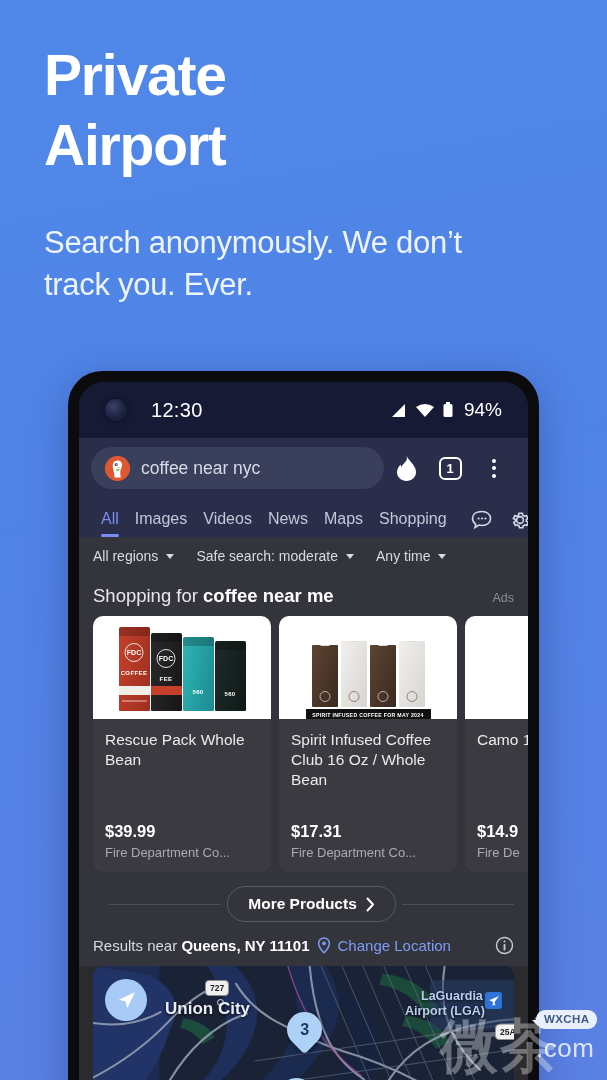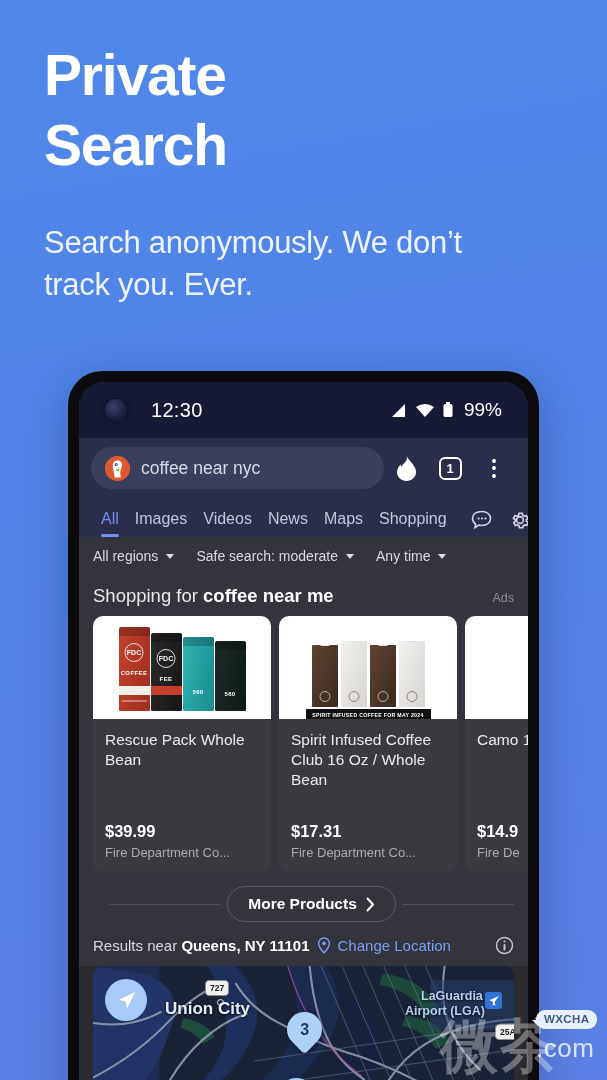--- a/index.html
+++ b/index.html
@@ -337,21 +337,21 @@
     border-top: 6px solid #e9f0fb;
     border-left: 6px solid transparent;
   }
 </style>
 </head>
 <body>
 
 <div class="promo">
   <div class="promo-title">
     <span>Private</span>
-    <span class="line2">Search</span>
+    <span class="line2">Airport</span>
   </div>
   <div class="promo-sub">Search anonymously. We don’t track you. Ever.</div>
 </div>
 
 <div class="phone">
   <div class="screen">
 
     <div class="statusbar">
       <div class="punchhole"></div>
       <div class="clock">12:30</div>
@@ -359,21 +359,21 @@
         <svg width="19" height="15" viewBox="0 0 19 15">
           <path d="M17 1 L17 14 L4 14 Z" fill="#ffffff"></path>
         </svg>
         <svg width="20" height="15" viewBox="0 0 20 15">
           <path d="M1 4 Q10 -2 19 4 L10 14 Z" fill="#ffffff"></path>
         </svg>
         <svg width="10" height="16" viewBox="0 0 10 16">
           <rect x="3" y="0" width="4" height="2" fill="#ffffff"></rect>
           <rect x="0.5" y="2" width="9" height="13" rx="1.5" fill="#ffffff"></rect>
         </svg>
-        <span class="batt-pct">99%</span>
+        <span class="batt-pct">94%</span>
       </div>
     </div>
 
     <div class="searchrow">
       <div class="searchfield" title="Search the web without being tracked">
         <span class="ddg-logo">
           <svg width="25" height="25" viewBox="0 0 25 25">
             <circle cx="12.5" cy="12.5" r="12.5" fill="#de5833"></circle>
             <path d="M12.4 4.6c3.2 0 4.6 2 4.6 4.3 0 1.5-.7 3-1.2 4.4-.6 1.8-.6 4.2-.3 6.1l.3 2.1H9.6l-.4-3.4c-.3-2.6-1.1-5-1.4-6.9-.4-2.9.9-6.6 4.6-6.6z" fill="#ffffff"></path>
             <circle cx="11.2" cy="8.6" r="1.5" fill="#2d4f8e"></circle>

